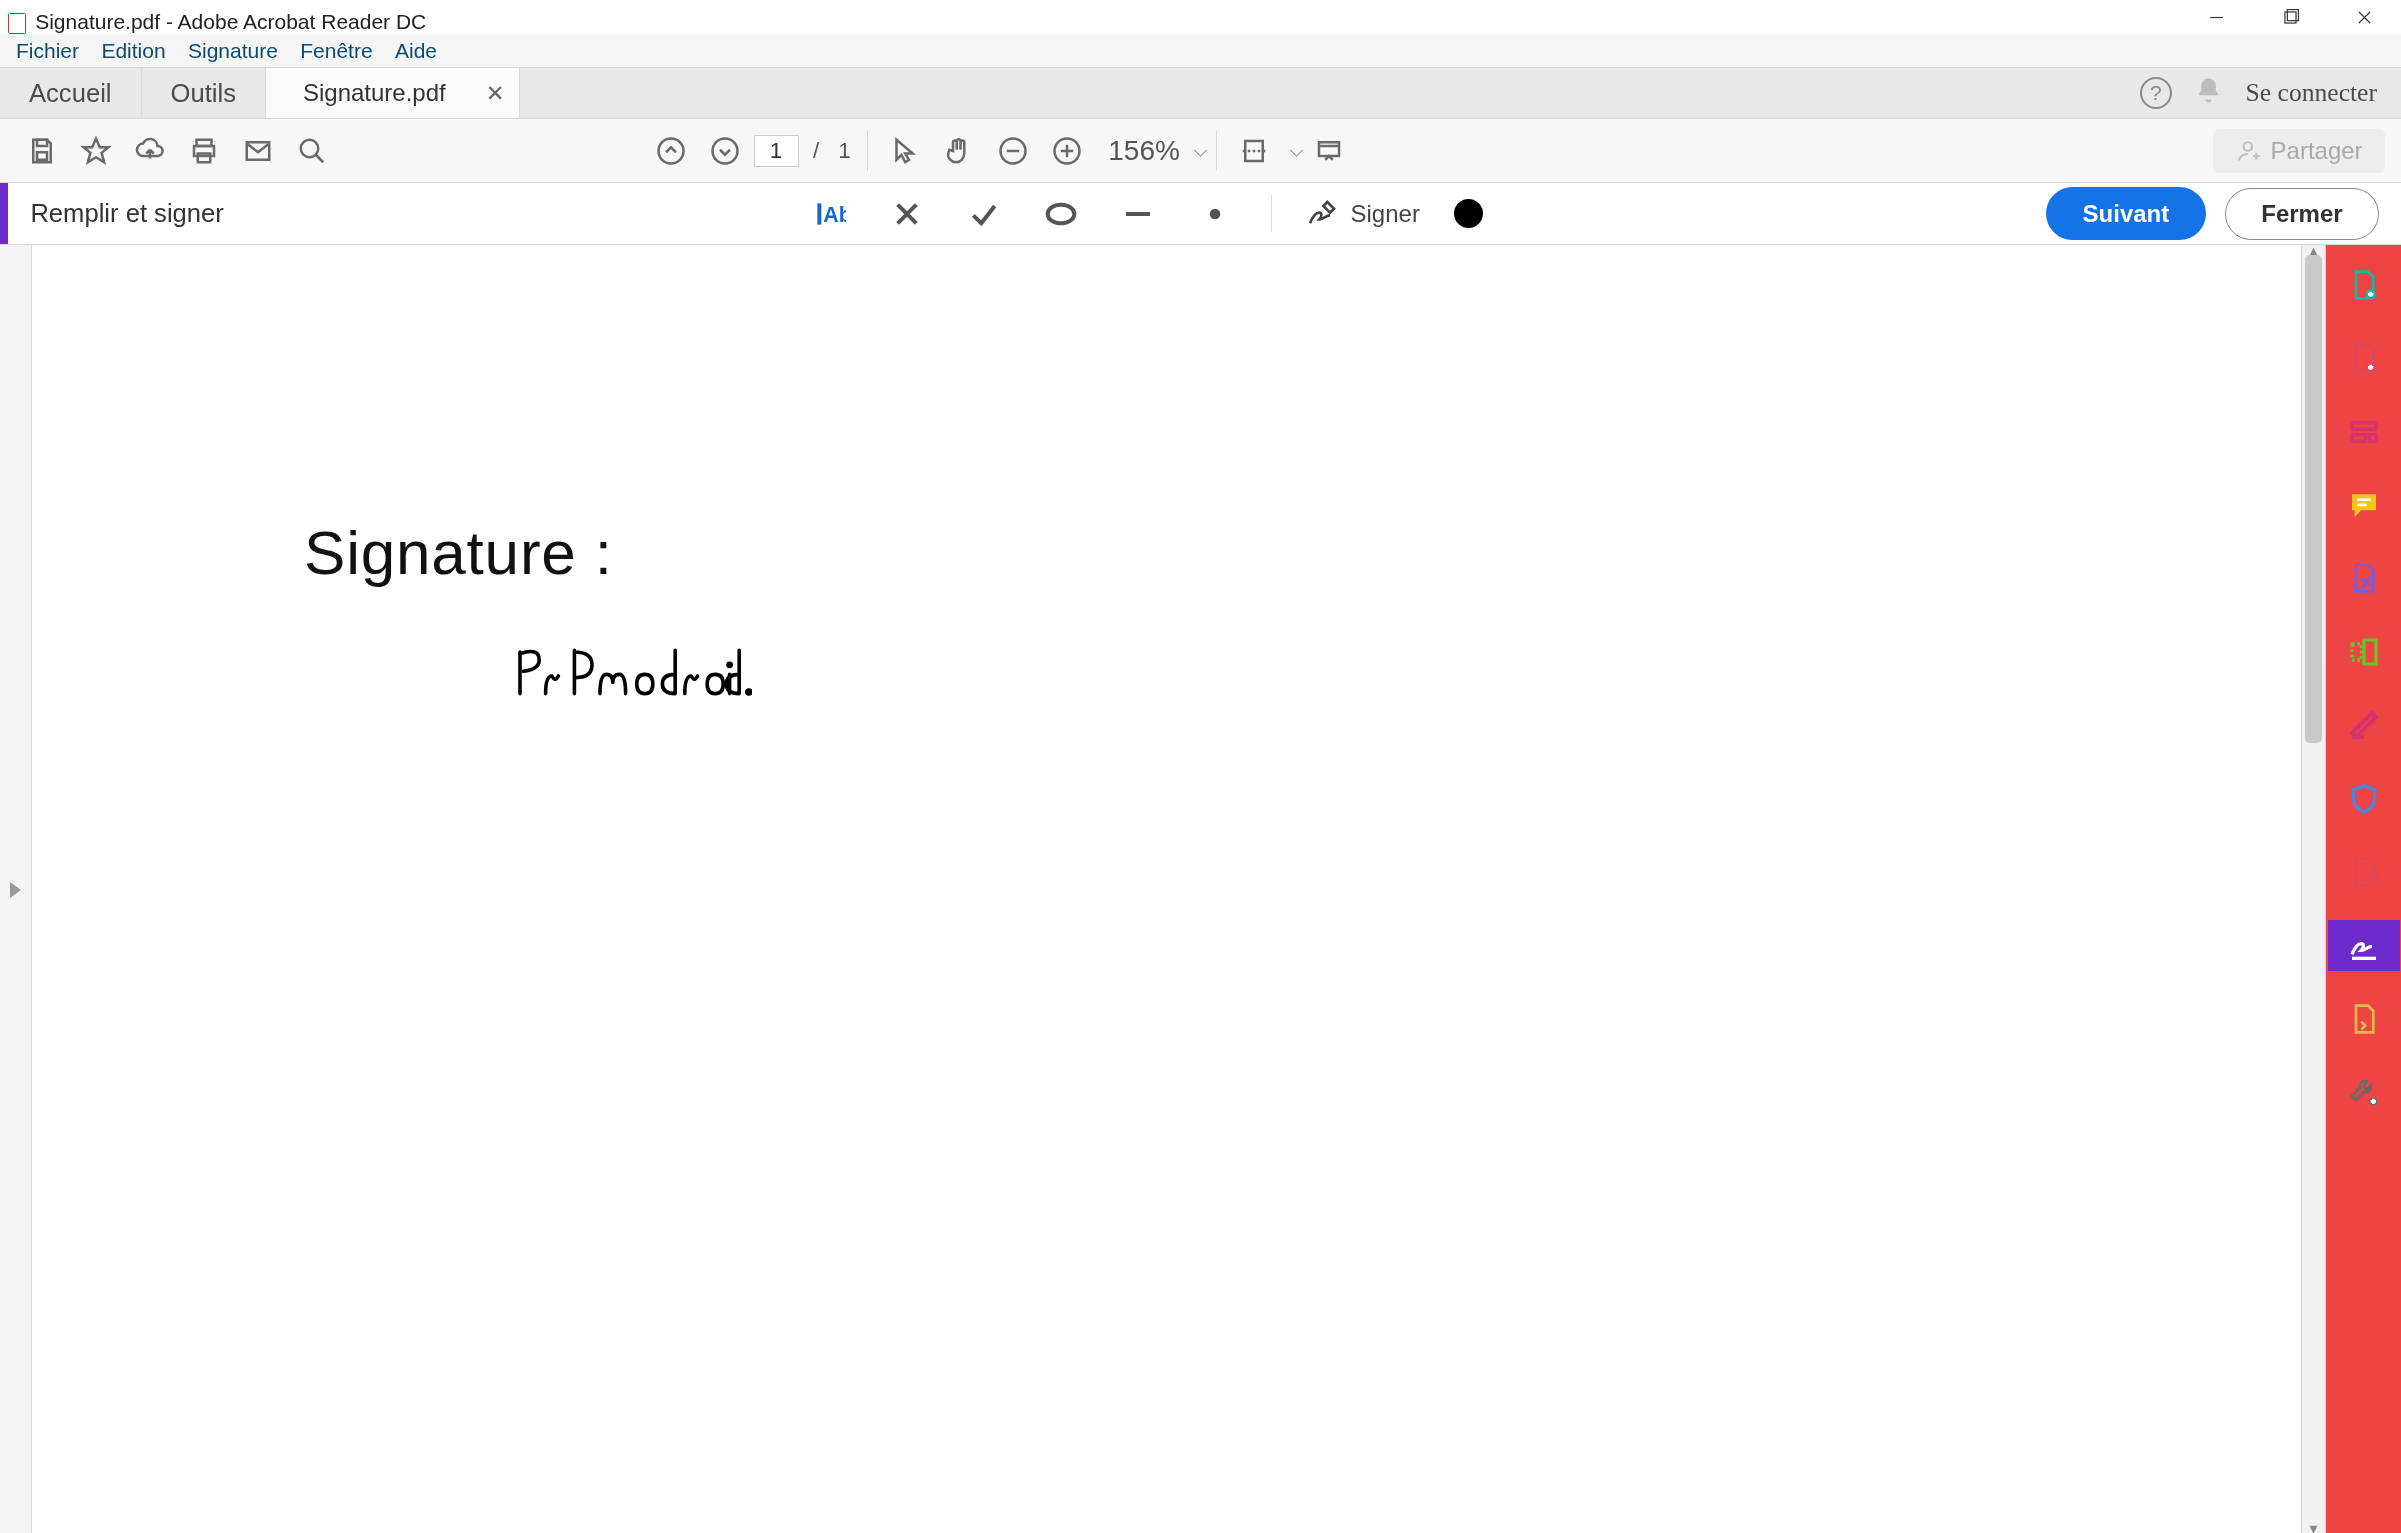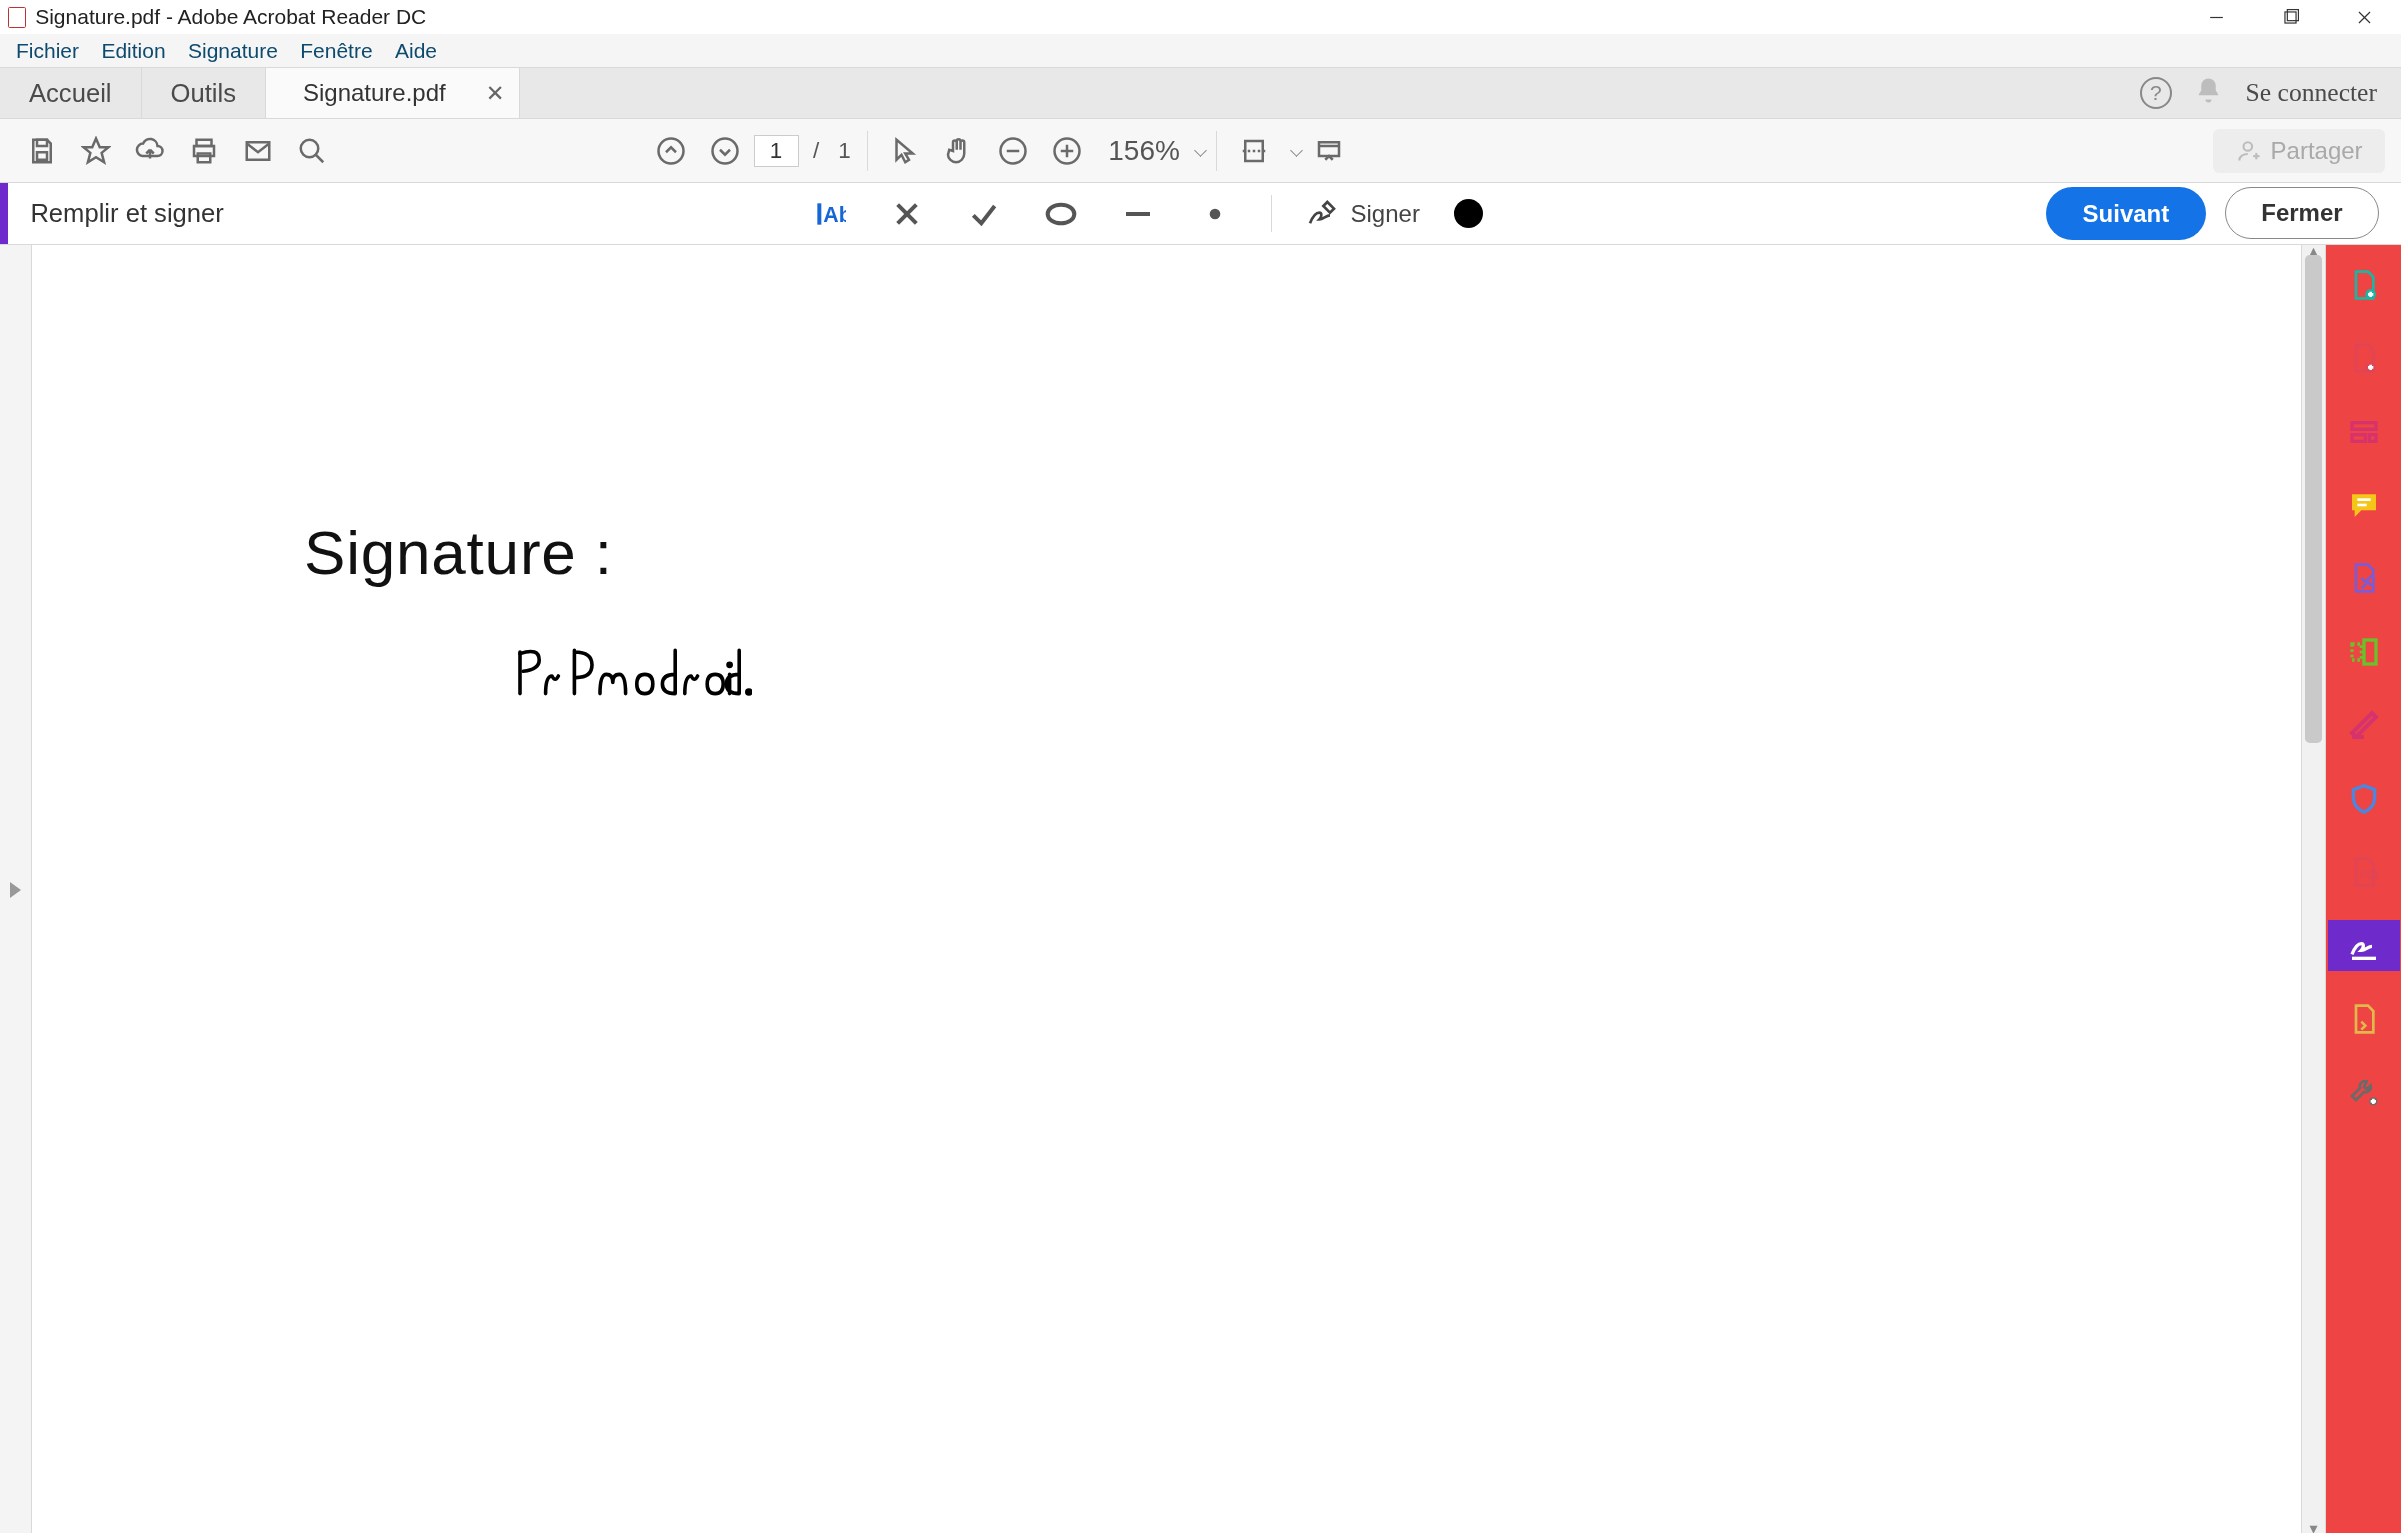--- a/index.html
+++ b/index.html
@@ -25,21 +25,21 @@
     height:1534px;
     overflow:hidden;
     display:flex;
     flex-direction:column;
   }
 
   
   .titlebar{
     height:34px;
     display:flex;
-    align-items:center;
+    align-items:flex-end;
     padding:0 0 0 8px;
     background:var(--title-bg);
     font-size:21px;
     color:#222;
   }
   .titlebar .app-icon{
     width:17.6px;height:21px;border:1.6px solid #b33; border-radius:1.6px;
     margin-right:9.6px; position:relative;
   }
   .titlebar .app-icon::after{
@@ -153,21 +153,21 @@
   .subbar .center{
     flex:1;display:flex;align-items:center;justify-content:center;gap:34px;
   }
   .mark-btn{
     width:43px;height:43px;display:flex;align-items:center;justify-content:center;color:#555;
   }
   .mark-btn.active{color:#1766d6;}
   .mark-btn svg{width:32px;height:32px;stroke:currentColor;stroke-width:3;fill:none;}
   .sign-group{display:flex;align-items:center;gap:12.8px;color:#444;font-size:24px;}
   .color-swatch{width:29px;height:29px;border-radius:50%;background:#000;}
-  .subbar .actions{display:flex;align-items:flex-start;gap:19px;padding-right:22.4px;}
+  .subbar .actions{display:flex;align-items:flex-end;gap:19px;padding-right:22.4px;}
   .btn-primary{
     background:var(--blue);color:#fff;border:none;border-radius:32px;
     font-size:24px;padding:12.8px 37px;font-weight:600;
   }
   .btn-secondary{
     background:#fff;color:#333;border:1.6px solid #888;border-radius:32px;
     font-size:24px;padding:11.2px 35px;font-weight:600;
   }
 
   

